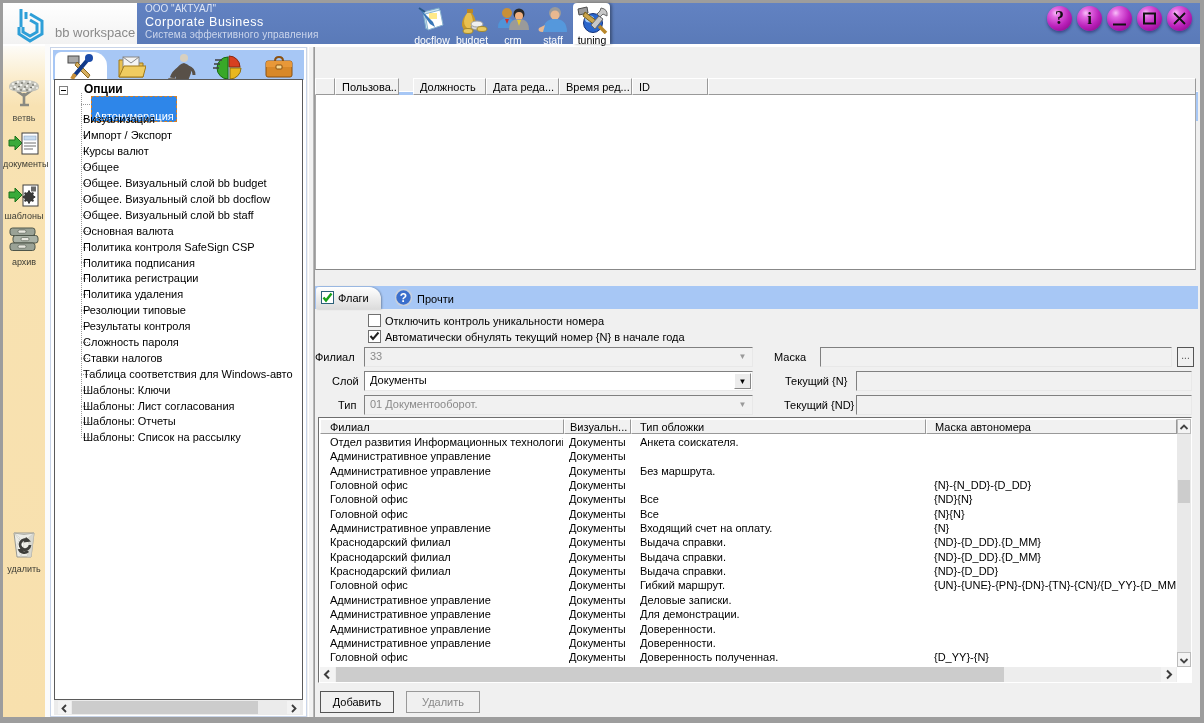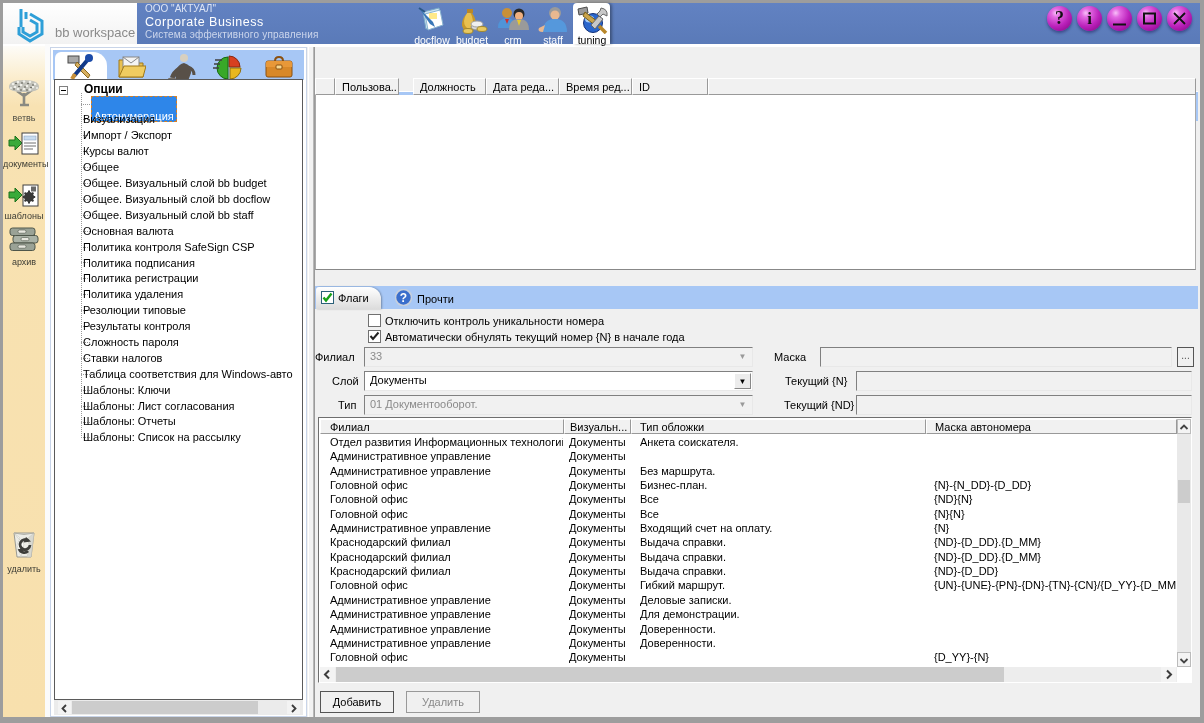--- a/index.html
+++ b/index.html
@@ -455,21 +455,20 @@
     <div class="brow" style="left:11px;top:17px;width:233px">Отдел развития Информационных технологий</div>
     <div class="brow" style="left:250px;top:17px;width:63px">Документы</div>
     <div class="brow" style="left:321px;top:17px;width:285px">Анкета соискателя.</div>
     <div class="brow" style="left:11px;top:31px;width:233px">Административное управление</div>
     <div class="brow" style="left:250px;top:31px;width:63px">Документы</div>
     <div class="brow" style="left:11px;top:46px;width:233px">Административное управление</div>
     <div class="brow" style="left:250px;top:46px;width:63px">Документы</div>
     <div class="brow" style="left:321px;top:46px;width:285px">Без маршрута.</div>
     <div class="brow" style="left:11px;top:60px;width:233px">Головной офис</div>
     <div class="brow" style="left:250px;top:60px;width:63px">Документы</div>
-    <div class="brow" style="left:321px;top:60px;width:285px">Бизнес-план.</div>
     <div class="brow" style="left:615px;top:60px;width:242px">{N}-{N_DD}-{D_DD}</div>
     <div class="brow" style="left:11px;top:74px;width:233px">Головной офис</div>
     <div class="brow" style="left:250px;top:74px;width:63px">Документы</div>
     <div class="brow" style="left:321px;top:74px;width:285px">Все</div>
     <div class="brow" style="left:615px;top:74px;width:242px">{ND}{N}</div>
     <div class="brow" style="left:11px;top:89px;width:233px">Головной офис</div>
     <div class="brow" style="left:250px;top:89px;width:63px">Документы</div>
     <div class="brow" style="left:321px;top:89px;width:285px">Все</div>
     <div class="brow" style="left:615px;top:89px;width:242px">{N}{N}</div>
     <div class="brow" style="left:11px;top:103px;width:233px">Административное управление</div>
@@ -499,20 +498,21 @@
     <div class="brow" style="left:250px;top:189px;width:63px">Документы</div>
     <div class="brow" style="left:321px;top:189px;width:285px">Для демонстрации.</div>
     <div class="brow" style="left:11px;top:204px;width:233px">Административное управление</div>
     <div class="brow" style="left:250px;top:204px;width:63px">Документы</div>
     <div class="brow" style="left:321px;top:204px;width:285px">Доверенности.</div>
     <div class="brow" style="left:11px;top:218px;width:233px">Административное управление</div>
     <div class="brow" style="left:250px;top:218px;width:63px">Документы</div>
     <div class="brow" style="left:321px;top:218px;width:285px">Доверенности.</div>
     <div class="brow" style="left:11px;top:232px;width:233px">Головной офис</div>
     <div class="brow" style="left:250px;top:232px;width:63px">Документы</div>
+    <div class="brow" style="left:321px;top:232px;width:285px">Доверенность полученная.</div>
     <div class="brow" style="left:615px;top:232px;width:242px">{D_YY}-{N}</div>
     <div class="brow" style="left:11px;top:247px;width:233px;height:3px;overflow:hidden">Административное управление</div>
     <div class="sb-track" style="left:858px;top:1px;width:14px;height:248px"></div>
     <div class="sb-btn" style="left:858px;top:1px;width:14px;height:15px"><svg width="12" height="13" viewBox="0 0 12 13">
             <path d="M2.5 8 L6 4.5 L9.5 8" fill="none" stroke="#444" stroke-width="1.8"></path>
           </svg></div>
     <div class="sb-thumb" style="left:859px;top:62px;width:12px;height:23px"></div>
     <div class="sb-btn" style="left:858px;top:234px;width:14px;height:15px"><svg width="12" height="13" viewBox="0 0 12 13">
             <path d="M2.5 5 L6 8.5 L9.5 5" fill="none" stroke="#444" stroke-width="1.8"></path>
           </svg></div>

